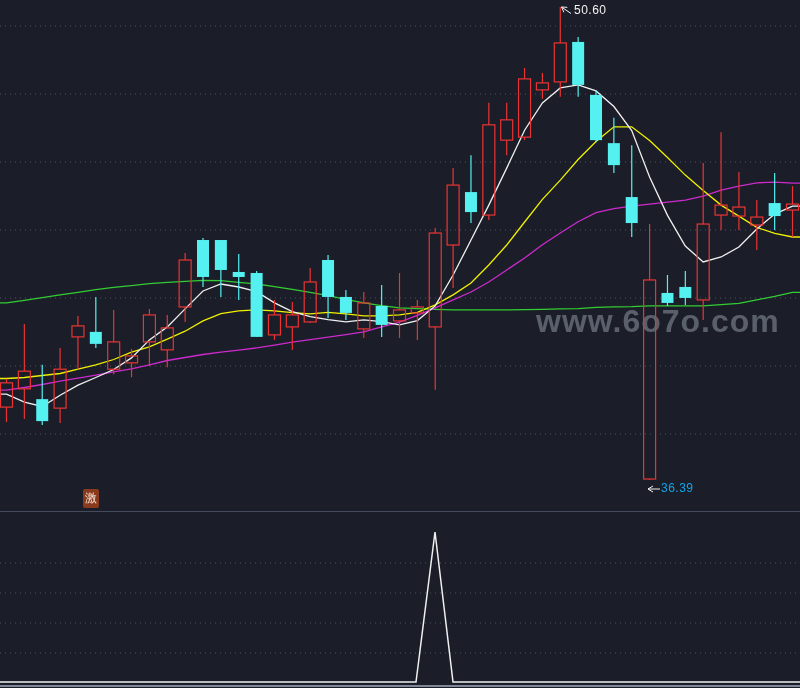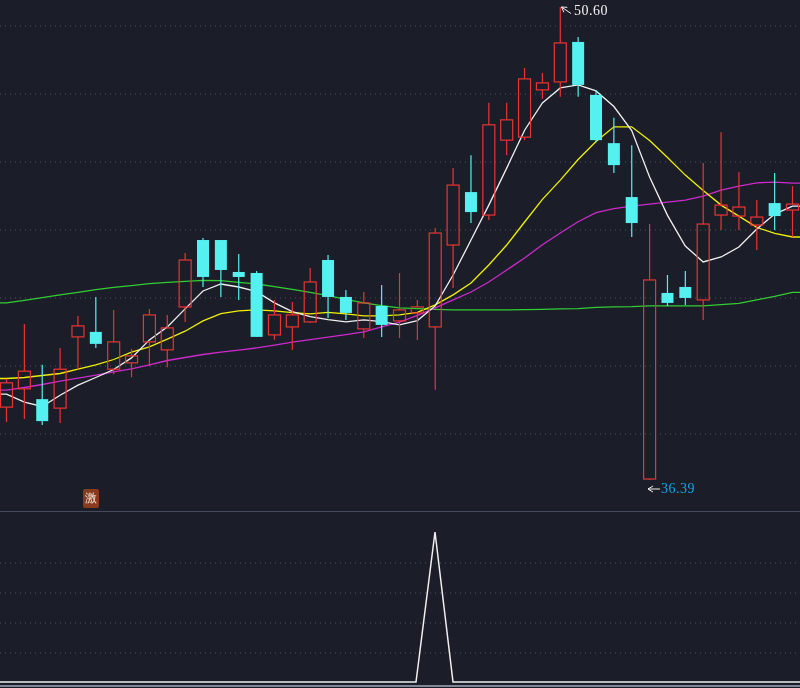--- a/index.html
+++ b/index.html
@@ -4,29 +4,30 @@
 <style>
   html,body{margin:0;padding:0;background:#1b1e28;overflow:hidden;}
   .screen{position:relative;width:800px;height:688px;background:#1b1e28;
           font-family:"Liberation Sans",sans-serif;overflow:hidden;}
   .watermark{position:absolute;left:536px;top:303px;font-size:32px;font-weight:bold;
              letter-spacing:1px;color:rgba(140,147,160,0.55);z-index:1;user-select:none;}
   svg#chart{position:absolute;left:0;top:0;z-index:2;}
   .divider{position:absolute;left:0;top:511px;width:800px;height:1px;z-index:3;}
   .badge{position:absolute;left:83px;top:489px;width:16px;height:19px;z-index:4;
          font-size:12px;line-height:19px;text-align:center;border-radius:2px;}
-  .price-label{position:absolute;font-size:14px;z-index:4;letter-spacing:0.5px;font-family:Liberation Serif, serif;}
+  .price-label{position:absolute;font-size:12px;z-index:4;letter-spacing:0.5px;}
   .price-label.high{left:574px;top:3px;}
   .price-label.low{left:661px;top:481px;}
   .bottom-border{position:absolute;left:0;top:685px;width:800px;height:2px;z-index:5;}
 </style>
 </head>
 <body style="background: rgb(27, 30, 40);">
 
 <div class="screen" style="background: rgb(27, 30, 40);">
+  <div class="watermark" style="color: rgba(140, 147, 160, 0.565);">www.6o7o.com</div>
   <svg id="chart" width="800" height="688" viewBox="0 0 800 688">
       <g>
         <line x1="0" y1="26" x2="800" y2="26" stroke="#4b5262" stroke-width="1" stroke-dasharray="1 4"></line>
         <line x1="0" y1="94" x2="800" y2="94" stroke="#4b5262" stroke-width="1" stroke-dasharray="1 4"></line>
         <line x1="0" y1="162" x2="800" y2="162" stroke="#4b5262" stroke-width="1" stroke-dasharray="1 4"></line>
         <line x1="0" y1="230" x2="800" y2="230" stroke="#4b5262" stroke-width="1" stroke-dasharray="1 4"></line>
         <line x1="0" y1="298" x2="800" y2="298" stroke="#4b5262" stroke-width="1" stroke-dasharray="1 4"></line>
         <line x1="0" y1="366" x2="800" y2="366" stroke="#4b5262" stroke-width="1" stroke-dasharray="1 4"></line>
         <line x1="0" y1="434" x2="800" y2="434" stroke="#4b5262" stroke-width="1" stroke-dasharray="1 4"></line>
       </g>

